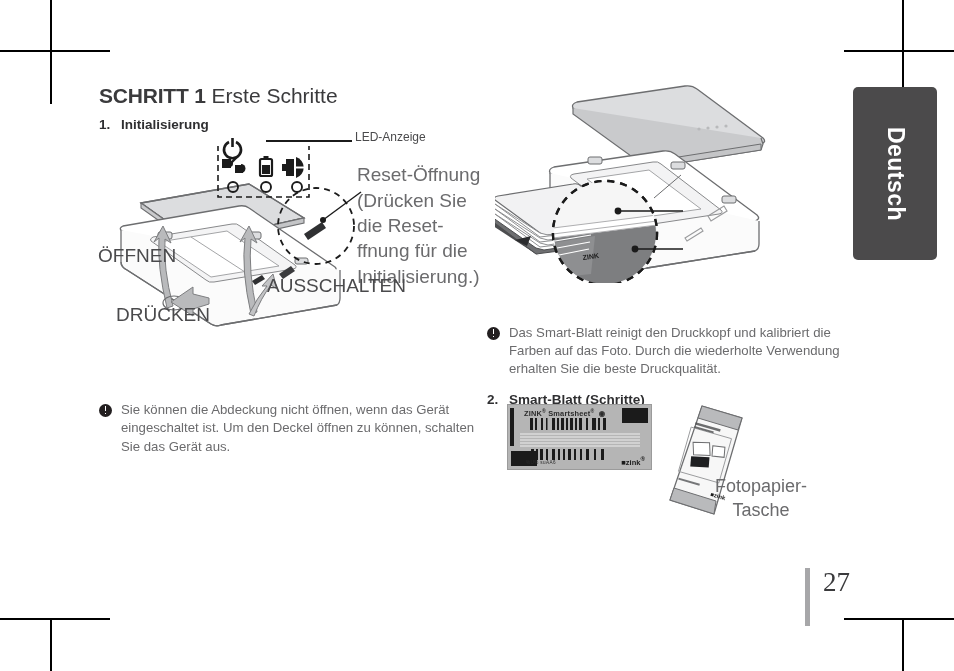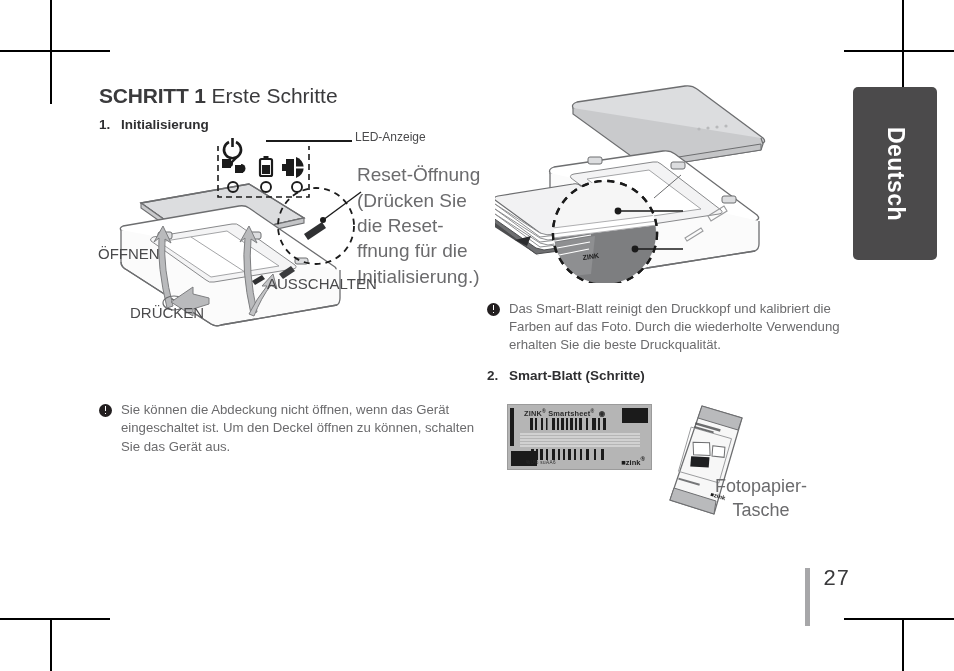--- a/index.html
+++ b/index.html
@@ -49,20 +49,21 @@
 
   
   .bullet-list { margin: 0; padding: 0; }
   .bullet {
     display: flex;
     gap: 9px;
     margin-bottom: 13px;
     font-size: 13.2px;
     line-height: 1.38;
     color: #6b6b6d;
+    margin-top: 24px;
   }
   .bullet .bico {
     flex: none;
     width: 13px; height: 13px;
     border-radius: 50%;
     background: #231f20;
     position: relative;
     margin-top: 3px;
   }
   .bullet .bico::before {
@@ -87,21 +88,21 @@
 
   .callout {
     position: absolute;
     font-size: 19px;
     line-height: 1.34;
     color: #6b6b6d;
     white-space: pre-line;
   }
   .diag-label {
     position: absolute;
-    font-size: 15px;
+    font-size: 19px;
     color: #4a4a4c;
     white-space: nowrap;
   }
 
   
   .col-right { position: absolute; left: 487px; top: 300px; width: 375px; }
 
   
   .media-row { position: absolute; left: 500px; top: 396px; width: 370px; height: 130px; }
 
@@ -160,22 +161,22 @@
     white-space: nowrap;
   }
 
   
   .pagebar {
     position: absolute; left: 805px; top: 568px;
     width: 5px; height: 58px; background: #a7a7a9;
   }
   .pageno {
     position: absolute; left: 823px; top: 567px;
-    font-size: 22px; color: #3a3a3c;
-    font-family: Liberation Mono, monospace;
+    font-size: 27px; color: #3a3a3c;
+    font-family: Liberation Serif, serif;
   }
 </style>
 </head>
 <body>
 
 <div id="page">
 
   <div class="cropmark cm-v" style="left:50px; top:0;"></div>
   <div class="cropmark cm-h" style="left:0; top:50px;"></div>
   <div class="cropmark cm-v" style="left:902px; top:0;"></div>
@@ -290,21 +291,21 @@
       <div class="diag-label" style="left:256px; top:-16px; font-size:12px;">LED-Anzeige</div>
 
       <div class="callout" style="left:258px; top:16px; width:130px;">Reset-Öffnung
 (Drücken Sie
 die Reset-
  ffnung für die
 Initialisierung.)</div>
 
       <div class="diag-label" style="left:-1px; top:99px;">ÖFFNEN</div>
 
-      <div class="diag-label" style="left:31px; top:158px;">DRÜCKEN</div>
+      <div class="diag-label" style="left:17px; top:158px;">DRÜCKEN</div>
 
       <div class="diag-label" style="left:168px; top:129px;">AUSSCHALTEN</div>
     </div>
 
     <div class="bullet-list" style="margin-top:50px;">
       <div class="bullet">
         <span class="bico"></span>
         <span class="btxt">Sie können die Abdeckung nicht öffnen, wenn das Gerät eingeschaltet ist. Um den Deckel öffnen zu können, schalten Sie das Gerät aus.</span>
       </div>
     </div>

